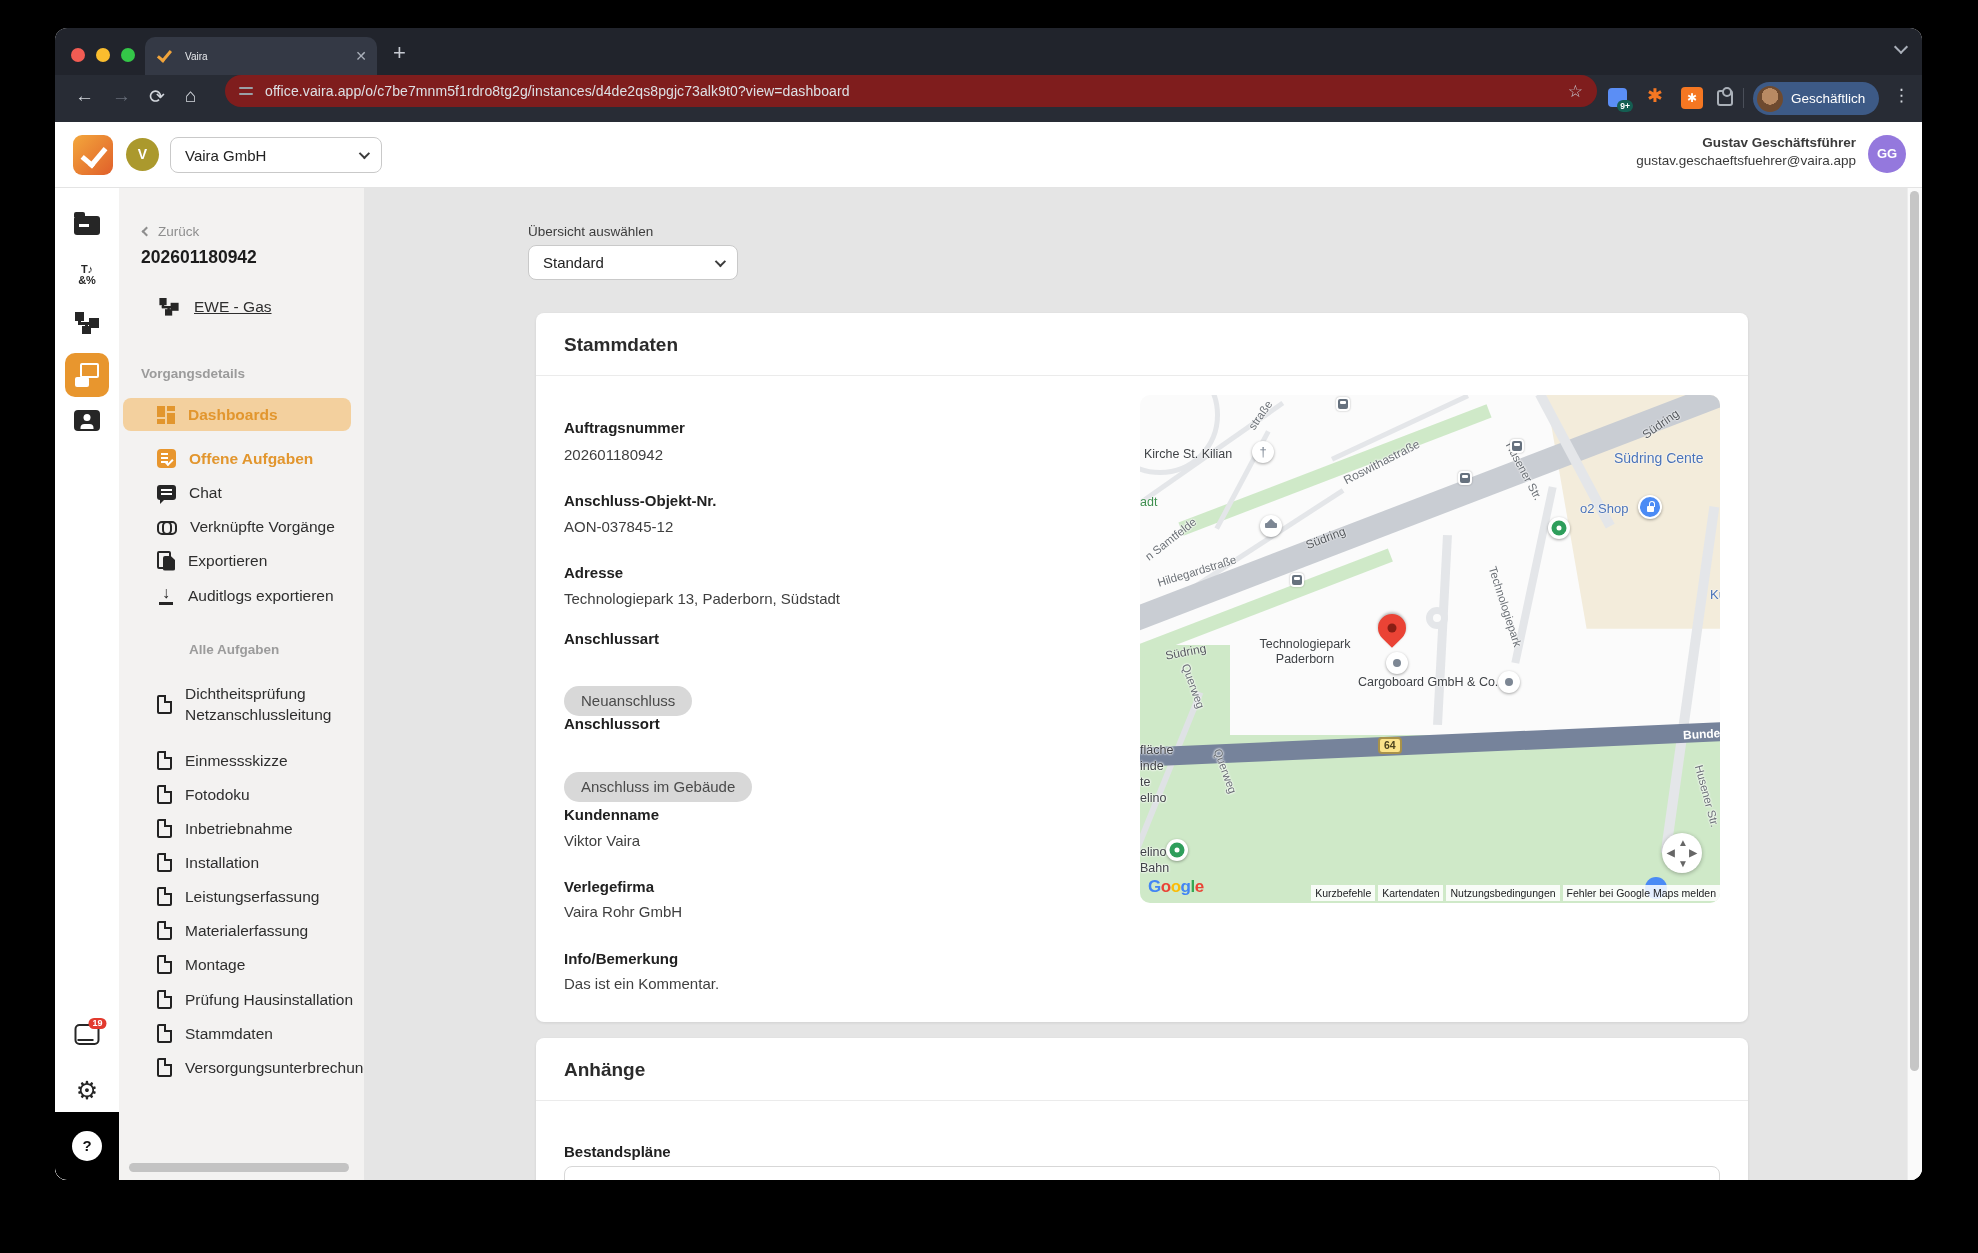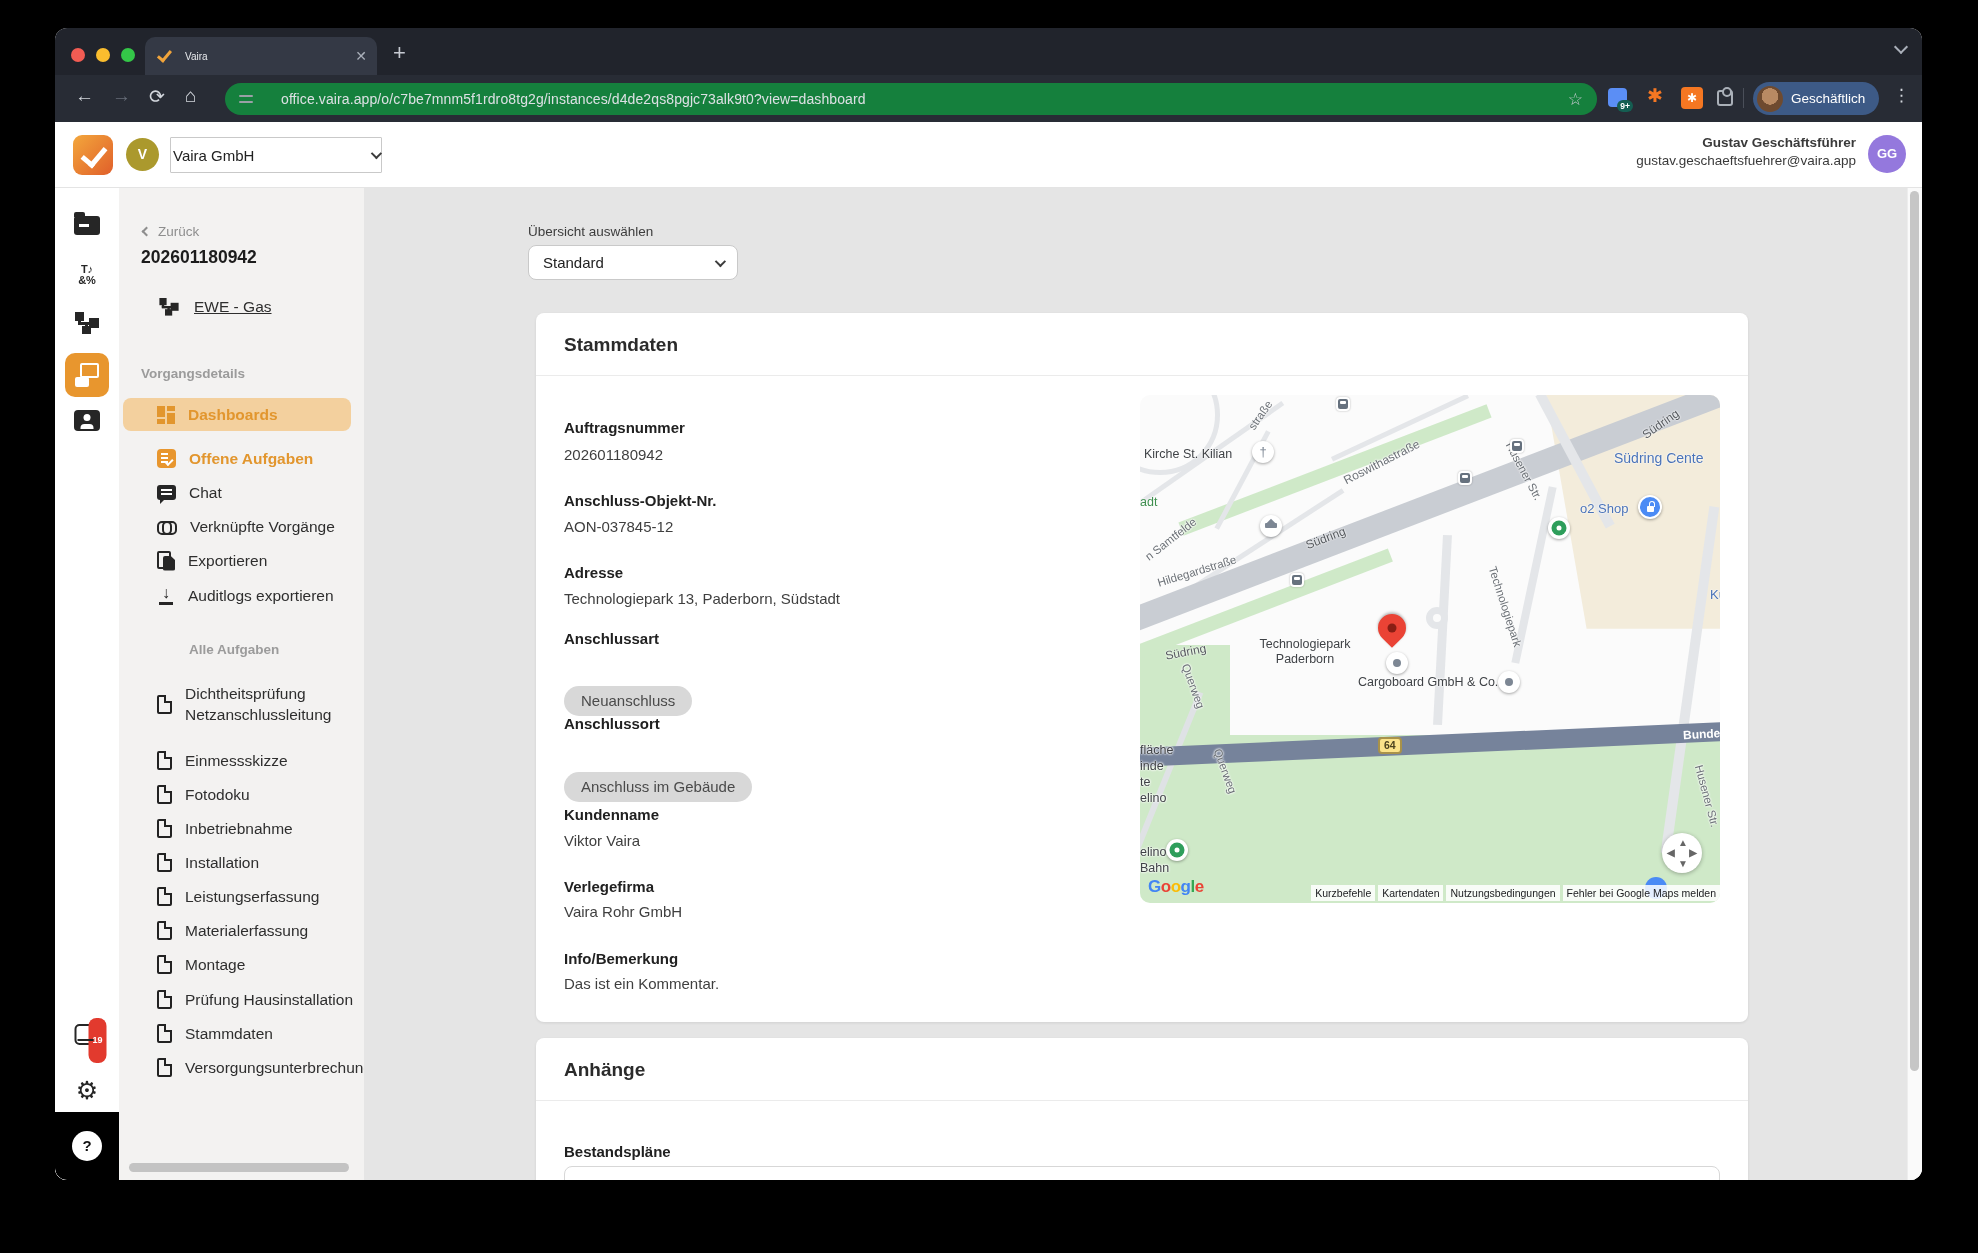--- a/index.html
+++ b/index.html
@@ -9,21 +9,21 @@
 .tabstrip{position:absolute;left:0;top:0;width:100%;height:47px;background:#21242c;}
 .tl{position:absolute;top:20px;width:14px;height:14px;border-radius:50%;}
 .tab{position:absolute;left:90px;top:9px;width:232px;height:38px;background:#343945;border-radius:10px 10px 0 0;display:flex;align-items:center;padding:0 10px 0 14px;}
 .tab-fav{width:14px;height:8px;border-left:3.5px solid #f0a43b;border-bottom:3.5px solid #f0a43b;transform:rotate(-50deg) translateY(-2px);margin-right:12px;}
 .tab-title{color:#e8eaed;font-size:10px;flex:1;}
 .tab-close{color:#aab0ba;font-size:14px;}
 .newtab{position:absolute;left:338px;top:12px;color:#c6cad2;font-size:22px;font-weight:300;}
 .strip-chev{position:absolute;right:16px;top:14px;width:10px;height:10px;border-right:2px solid #aab0ba;border-bottom:2px solid #aab0ba;transform:rotate(45deg);}
 .toolbar{position:absolute;left:0;top:47px;width:100%;height:47px;background:#282c35;}
 .nav-ic{position:absolute;top:10px;font-size:19px;color:#d2d6dc;}
-.urlbar{position:absolute;left:170px;top:8px;width:1372px;height:32px;border-radius:16px;background:#15803d;display:flex;align-items:center;padding:0 14px;gap:16px;}
+.urlbar{position:absolute;left:170px;top:0;width:1372px;height:32px;border-radius:16px;background:#7f1d1d;display:flex;align-items:center;padding:0 14px;}
 .url-site-ic{width:14px;height:14px;margin-right:12px;position:relative;}
 .url-site-ic::before,.url-site-ic::after{content:"";position:absolute;left:0;width:14px;height:2px;background:#9aa0a6;border-radius:2px;}
 .url-site-ic::before{top:3px;}.url-site-ic::after{top:9px;}
 .url-text{color:#dde0e4;font-size:14px;letter-spacing:.1px;flex:1;white-space:nowrap;overflow:hidden;}
 .star{color:#c7cbd2;font-size:17px;margin-left:8px;}
 .ext-blue{position:absolute;left:1553px;top:13px;width:19px;height:19px;border-radius:4px;background:#5b8ef5;}
 .ext-blue::after{content:"9+";position:absolute;right:-6px;bottom:-5px;background:#155e52;color:#fff;font-size:8.5px;font-weight:bold;border-radius:7px;padding:1px 3px;}
 .ext-spr{position:absolute;left:1592px;top:9px;color:#f57722;font-size:19px;}
 .ext-org{position:absolute;left:1626px;top:12px;width:22px;height:22px;border-radius:4px;background:#f57722;color:#fff;font-size:12px;text-align:center;line-height:22px;}
 .ext-puz{position:absolute;left:1662px;top:15px;width:16px;height:16px;border:2px solid #aab0b8;border-radius:3px;}
@@ -32,21 +32,21 @@
 .profile-pill{position:absolute;left:1698px;top:7px;height:33px;border-radius:17px;background:#3d5a86;display:flex;align-items:center;padding:0 14px 0 4px;}
 .profile-av{width:26px;height:26px;border-radius:50%;background:radial-gradient(circle at 50% 40%, #b98a63 0 40%, #6e4a2f 41% 100%);margin-right:8px;}
 .profile-name{color:#fff;font-size:13.5px;}
 .dots{position:absolute;left:1838px;top:10px;color:#d2d6dc;font-size:17px;letter-spacing:0;}
 
 .app{position:absolute;left:0;top:94px;width:100%;height:1058px;background:#fafaf9;}
 .app-header{position:absolute;left:0;top:0;width:100%;height:66px;background:#fff;border-bottom:1px solid #e4e4e4;}
 .logo{position:absolute;left:18px;top:13px;width:40px;height:40px;border-radius:9px;background:linear-gradient(135deg,#f3a73c,#e05f2a);}
 .logo::after{content:"";position:absolute;left:9px;top:12px;width:19px;height:10px;border-left:5px solid #fff;border-bottom:5px solid #fff;transform:rotate(-50deg);}
 .v-av{position:absolute;left:71px;top:16px;width:33px;height:33px;border-radius:50%;background:#ab992d;color:#fff;font-size:14px;font-weight:bold;text-align:center;line-height:33px;}
-.company-select{position:absolute;left:115px;top:15px;width:212px;height:36px;border:1px solid #c9c9c9;border-radius:1px;background:#fff;display:flex;align-items:center;padding:0 2px;}
+.company-select{position:absolute;left:115px;top:15px;width:212px;height:36px;border:1px solid #c9c9c9;border-radius:8px;background:#fff;display:flex;align-items:center;padding:0 14px;}
 .company-select span.val{font-size:15px;color:#222;flex:1;}
 .chev{width:8px;height:8px;border-right:2px solid #3c3c3c;border-bottom:2px solid #3c3c3c;transform:rotate(45deg) translateY(-2px);}
 .user-block{position:absolute;right:66px;top:13px;text-align:right;color:#3a3a3a;}
 .user-name{font-size:13.5px;font-weight:bold;}
 .user-email{font-size:13.5px;margin-top:3px;}
 .gg-av{position:absolute;right:16px;top:13px;width:38px;height:38px;border-radius:50%;background:#9478dd;color:#fff;font-size:13px;font-weight:bold;text-align:center;line-height:38px;}
 .app-body{position:absolute;left:0;top:66px;width:100%;height:992px;}
 
 .rail{position:absolute;left:0;top:0;width:64px;height:100%;background:#fff;}
 .rail-ic{position:absolute;left:50%;transform:translateX(-50%);}
@@ -64,21 +64,21 @@
 .ic-hier i:nth-child(6){left:10px;top:12px;width:2.5px;height:6px;}
 .rail-active{position:absolute;left:10px;width:44px;height:44px;border-radius:10px;background:#e8962e;}
 .ic-layers{position:absolute;left:10px;top:10px;width:24px;height:24px;}
 .ic-layers::before{content:"";position:absolute;right:0;top:0;width:15px;height:11px;border:2.5px solid #fff;border-radius:2px;}
 .ic-layers::after{content:"";position:absolute;left:0;bottom:0;width:14px;height:10px;background:#fff;border-radius:2px;}
 .ic-contact{width:26px;height:21px;background:#262626;border-radius:4px;position:relative;}
 .ic-contact::before{content:"";position:absolute;left:50%;top:4px;transform:translateX(-50%);width:7px;height:7px;border-radius:50%;background:#fff;}
 .ic-contact::after{content:"";position:absolute;left:50%;bottom:2px;transform:translateX(-50%);width:13px;height:5px;border-radius:4px 4px 0 0;background:#fff;}
 .ic-tray{width:25px;height:21px;border:2.5px solid #262626;border-radius:5px;position:relative;}
 .ic-tray::after{content:"";position:absolute;left:1px;bottom:2px;width:16px;height:2.5px;background:#262626;}
-.badge{position:absolute;right:-9px;top:-8px;background:#e23a2e;color:#fff;font-size:9px;font-weight:bold;border-radius:8px;padding:18px 4px;line-height:9px;}
+.badge{position:absolute;right:-9px;top:-8px;background:#e23a2e;color:#fff;font-size:9px;font-weight:bold;border-radius:8px;padding:1px 4px;line-height:9px;}
 .ic-gear{font-size:25px;color:#262626;line-height:25px;}
 .rail-black{position:absolute;left:0;bottom:0;width:64px;height:68px;background:#000;border-bottom-left-radius:12px;}
 .help-circle{position:absolute;left:50%;top:50%;transform:translate(-50%,-50%);width:30px;height:30px;border-radius:50%;background:#fff;color:#111;font-size:15px;font-weight:bold;text-align:center;line-height:30px;}
 
 .sidebar{position:absolute;left:64px;top:0;width:245px;height:100%;background:#f3f2f1;overflow:hidden;}
 .back-row{position:absolute;left:24px;top:36px;color:#8e8e8e;font-size:13.5px;display:flex;align-items:center;gap:8px;}
 .back-chev{width:7px;height:7px;border-left:2px solid #8e8e8e;border-bottom:2px solid #8e8e8e;transform:rotate(45deg);}
 .inst-title{position:absolute;left:22px;top:59px;font-size:17.5px;font-weight:bold;color:#1c1c1c;}
 .srow{position:absolute;left:0;width:100%;display:flex;align-items:center;gap:13px;padding-left:38px;color:#2e2e2e;font-size:15.5px;}
 .srow .lbl{line-height:21px;}

